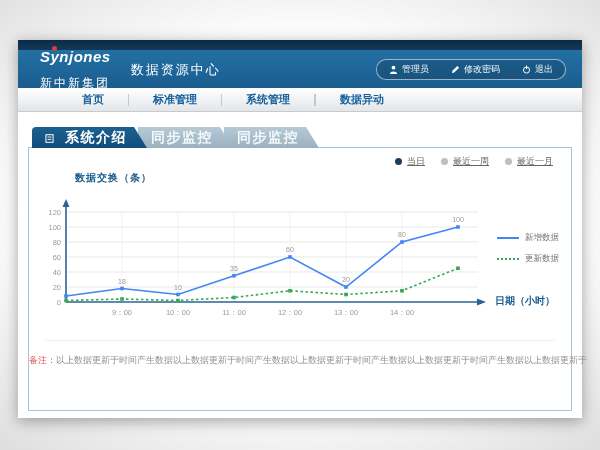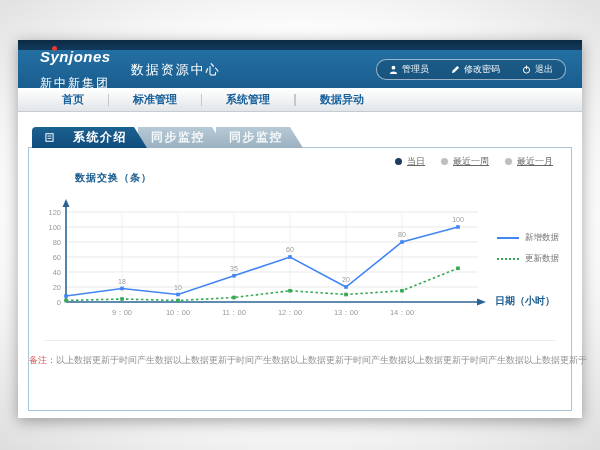--- a/index.html
+++ b/index.html
@@ -20,28 +20,28 @@
     border-radius:50%; background:#e23b30; }
   .logo-sub { font-size:12px; font-weight:normal; letter-spacing:2px; margin-top:12px; }
   .app-title { font-size:13px; letter-spacing:2px; margin-left:20px; padding-top:2px; }
   .user-pill { margin-left:auto; margin-right:16px; display:flex; align-items:center; gap:22px;
     border:1px solid rgba(255,255,255,.55); background:rgba(0,0,0,.14);
     border-radius:10px; padding:3px 12px; }
   .u-btn { display:flex; align-items:center; gap:4px; font-size:9px; color:#f2f7fb; cursor:pointer; }
   .u-btn svg { display:block; }
   
   .nav { height:24px; background:linear-gradient(#ffffff,#e2e6e9);
-    border-bottom:1px solid #c5cbd0; display:flex; align-items:center; padding-left:20px; }
+    border-bottom:1px solid #c5cbd0; display:flex; align-items:center; padding-left:40px; }
   .nav-item { font-size:11px; font-weight:bold; color:#18609b; padding:0 24px; cursor:pointer; }
   .nav-div { width:1px; height:12px; background:#c2c8cd; }
   
   .content { position:relative; }
   .tabs { display:flex; padding-left:14px; margin-top:15px; position:relative; }
-  .tab { height:21px; display:flex; align-items:center; gap:19px;
-    padding:0 20px 0 13px; font-size:12px; font-weight:bold; letter-spacing:1.5px; color:#fff;
+  .tab { height:21px; display:flex; align-items:center; gap:11px;
+    padding:0 20px 0 13px; font-size:14px; font-weight:bold; letter-spacing:1.5px; color:#fff;
     clip-path:polygon(0 0, calc(100% - 13px) 0, 100% 100%, 0 100%); cursor:pointer;
     filter:drop-shadow(1px 0 0 rgba(255,255,255,.85)); }
   .tab.active { background:linear-gradient(#1c618f,#0f4c7d); border-radius:4px 0 0 0; z-index:3; }
   .tab.inactive { background:linear-gradient(#b6c9d6,#9bb1c0); color:#f4f8fa; margin-left:-9px; }
   .tab.inactive:nth-child(2){ z-index:2; } .tab.inactive:nth-child(3){ z-index:1; }
   .panel { position:relative; margin:0 10px; height:264px; background:#fff;
     border:1px solid #a9c4da; margin-top:-1px; z-index:0; }
   
   .radios { position:absolute; top:7px; right:18px; display:flex; gap:16px; }
   .radio { display:flex; align-items:center; gap:5px; font-size:9px; color:#666; cursor:pointer;text-decoration:underline; }

